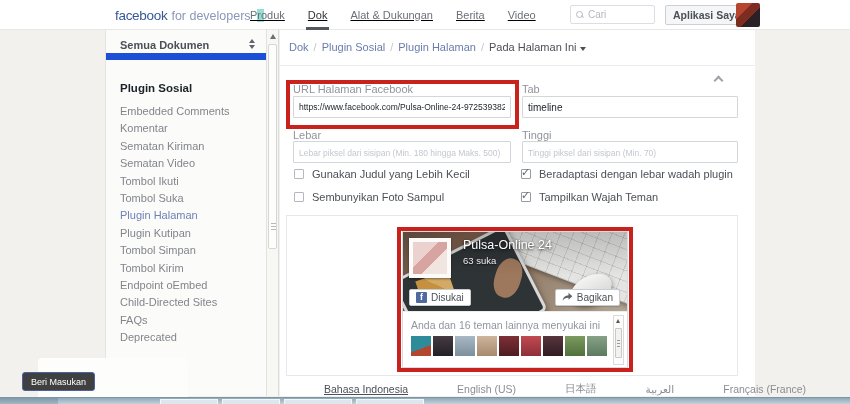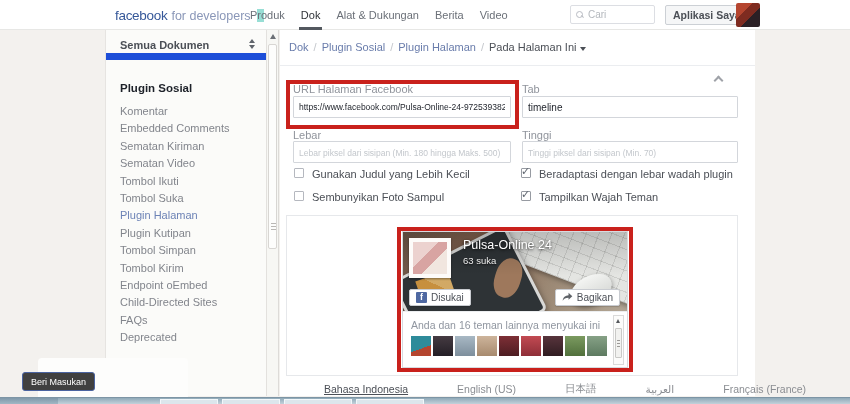--- a/index.html
+++ b/index.html
@@ -5,21 +5,21 @@
   * { box-sizing: border-box; margin: 0; padding: 0; }
   body { font-family: "Liberation Sans", sans-serif; background:#e9e7e4; }
   .page { position:relative; width:850px; height:404px; background:#f3f1ee; overflow:hidden; }
 
   
   .header { position:absolute; top:0; left:0; width:850px; height:30px; background:#fff; border-bottom:1px solid #e7e7e5; z-index:9; }
   .logo { position:absolute; left:115px; top:0; height:30px; line-height:30px; white-space:nowrap; }
   .logo .brand { font-weight:normal; font-size:13.5px; color:#365899; letter-spacing:-.3px; }
   .logo .suffix { font-size:12.5px; color:#8a97b8; margin-left:4px; }
   .teal-badge { display:inline-block; width:7px; height:13px; background:#98ded5; margin-left:6px; vertical-align:middle; }
-  .topnav { position:absolute; left:250px; top:0; height:30px; display:flex; gap:16px; }
+  .topnav { position:absolute; left:250px; top:0; height:30px; display:flex; gap:23px;text-decoration:underline; }
   .nav-item { position:relative; font-size:11px; color:#6b7078; line-height:30px; text-decoration:none; cursor:pointer; white-space:nowrap; }
   .nav-item.active { color:#2f3237; }
   .nav-item.active::after { content:""; position:absolute; left:-2px; right:-2px; bottom:0; height:3px; background:#53585f; }
   .search { position:absolute; left:570px; top:5px; width:85px; height:19px; background:#fff; border:1px solid #dcdee3; border-radius:2px; display:flex; align-items:center; padding:0 5px; }
   .mag { position:relative; width:8px; height:8px; margin-right:4px; flex:none; }
   .mag::before { content:""; position:absolute; left:0; top:0; width:5px; height:5px; border:1px solid #b9bcc3; border-radius:50%; }
   .mag::after { content:""; position:absolute; left:5px; top:5px; width:3px; height:1px; background:#b9bcc3; transform:rotate(45deg); }
   .search input { border:none; outline:none; width:60px; font-size:10px; font-family:inherit; color:#333; background:transparent; }
   .search input::placeholder { color:#b4b8bd; }
   .apps-btn { position:absolute; left:665px; top:5px; height:20px; background:#f5f6f7; border:1px solid #ccd0d5; border-radius:2px; font-size:10.5px; font-weight:bold; font-family:inherit; color:#4b4f56; padding:0 7px; display:flex; align-items:center; gap:5px; cursor:pointer; }
@@ -53,21 +53,21 @@
   .crumb-current { color:#4b4f56; cursor:pointer; }
   .crumb-caret { display:inline-block; width:0; height:0; border-left:3px solid transparent; border-right:3px solid transparent; border-top:4px solid #4b4f56; margin-left:4px; }
   .bc-divider { position:absolute; left:0; top:35px; width:475px; height:1px; background:#ebedf0; }
   .collapse-icon { position:absolute; right:33px; top:47px; width:7px; height:7px; border-left:2px solid #9fa2a8; border-top:2px solid #9fa2a8; transform:rotate(45deg); cursor:pointer; }
 
   .fld-label { position:absolute; font-size:11px; color:#90949c; white-space:nowrap; }
   .txt { position:absolute; height:22px; border:1px solid #d3d6db; border-radius:1px; font-family:inherit; font-size:10px; color:#1d2129; padding:0 5px; outline:none; background:#fff; }
   .txt::placeholder { color:#c3c7cc; font-size:8.5px; }
   .txt.small { font-size:8.5px; }
 
-  .cb { position:absolute; display:flex; gap:8px; font-size:11px; color:#4b4f56; cursor:pointer; white-space:nowrap; }
+  .cb { position:absolute; display:flex; align-items:center; gap:8px; font-size:11px; color:#4b4f56; cursor:pointer; white-space:nowrap; }
   .cb .box { position:relative; width:10px; height:10px; border:1px solid #b5b8bf; background:#fff; border-radius:1px; flex:none; }
   .cb.checked .box { border-color:#979ba2; }
   .cb.checked .box::after { content:"✓"; position:absolute; left:-1px; top:-4px; font-size:11px; color:#606770; }
 
   .red-rect { position:absolute; border:4px solid #c9211c; pointer-events:none; z-index:8; }
 
   .preview-panel { position:absolute; left:6px; top:185px; width:452px; height:161px; border:1px solid #e6e8eb; background:#fff; }
 
   
   .plugin-card { position:absolute; left:122px; top:201px; width:226px; height:137px; border:1px solid #d8dbe0; background:#fff; overflow:hidden; }
@@ -151,22 +151,22 @@
   <aside class="sidebar">
     <div class="sb-head">
       <span>Semua Dokumen</span>
       <span class="sort-icon">
           <i class="up"></i>
           <i class="dn"></i>
         </span>
     </div>
     <div class="sb-section">Plugin Sosial</div>
     <ul class="sb-list">
+      <li>Embedded Comments</li>
       <li>Komentar</li>
-      <li>Embedded Comments</li>
       <li>Sematan Kiriman</li>
       <li>Sematan Video</li>
       <li>Tombol Ikuti</li>
       <li>Tombol Suka</li>
       <li class="active">Plugin Halaman</li>
       <li>Plugin Kutipan</li>
       <li>Tombol Simpan</li>
       <li>Tombol Kirim</li>
       <li>Endpoint oEmbed</li>
       <li>Child-Directed Sites</li>

